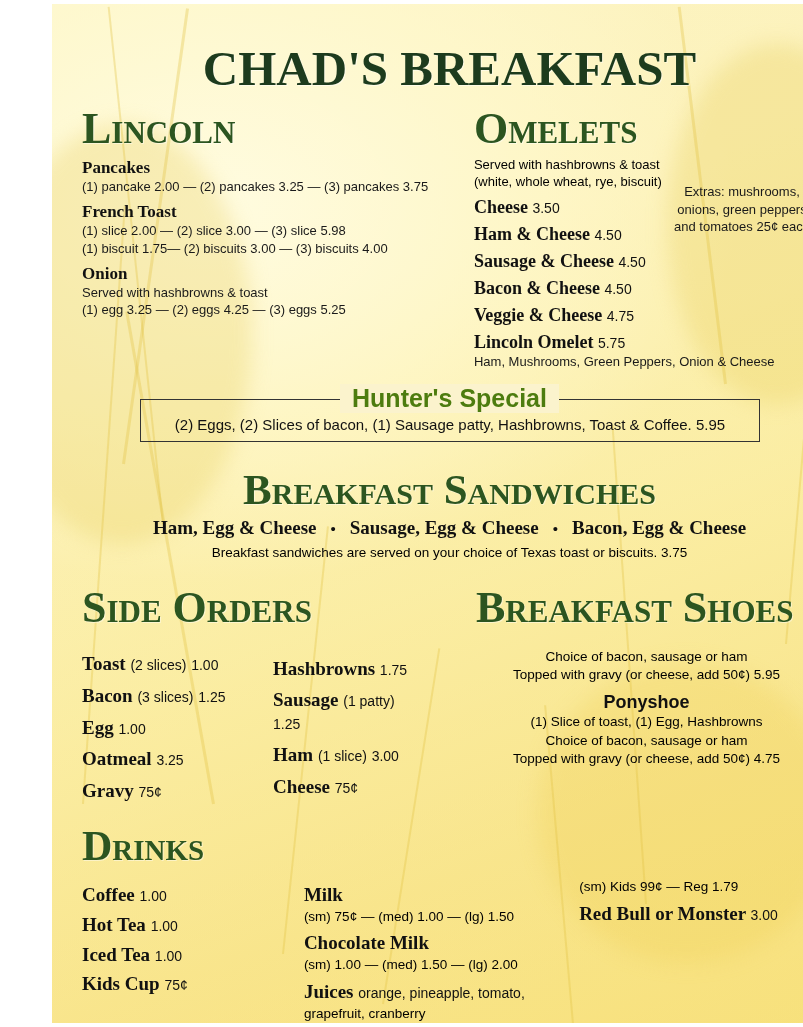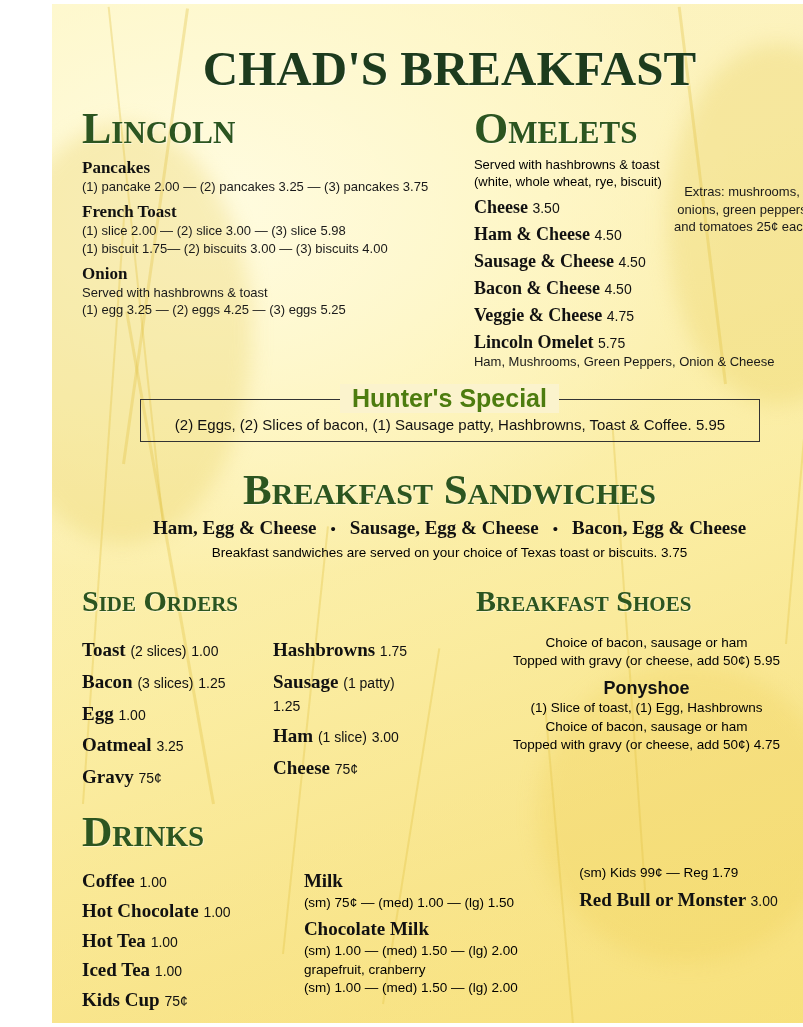--- a/index.html
+++ b/index.html
@@ -56,21 +56,21 @@
     font-family: "Liberation Serif", serif;
     font-weight: bold;
     color: #2c5520;
     font-variant: small-caps;
     line-height: 1;
     margin: 0 0 6px 0;
     text-shadow: 1px 1px 0 rgba(255,255,255,0.45);
   }
   .h-platters, .h-omelets { font-size: 44px; }
   .h-bsand { font-size: 43px; }
-  .h-side, .h-shoes { font-size: 30px; }
+  .h-side, .h-shoes { font-size: 44px; }
   .h-drinks { font-size: 42px; }
 
   .cols2 {
     display: flex;
     gap: 24px;
   }
   .col-left { width: 370px; }
   .col-right { width: 345px; }
 
   .item-name {
@@ -317,21 +317,21 @@
         <span class="dot">•</span>
         <span>Bacon, Egg &amp; Cheese</span>
       </div>
       <div class="bsand-note" style="text-align:center;">Breakfast sandwiches are served on your choice of Texas toast or biscuits. 3.75</div>
     </div>
 
     <div class="cols2" style="margin-top:26px;">
 
       <div style="width:370px;">
         <div class="sec-head h-side">Side Orders</div>
-        <div class="side-cols" style="margin-top:14px;">
+        <div class="side-cols" style="margin-top:14px;align-items:center;">
           <div class="side-c1">
             <div class="side-item">
               <span>Toast</span>
               <span class="qty">(2 slices)</span>
               <span class="price">1.00</span>
             </div>
             <div class="side-item">
               <span>Bacon</span>
               <span class="qty">(3 slices)</span>
               <span class="price">1.25</span>
@@ -393,24 +393,20 @@
     <div style="margin-top:22px;">
       <div class="sec-head h-drinks">Drinks</div>
       <div class="drinks-cols" style="margin-top:10px;">
 
         <div class="d1">
           <div class="drink-item">
             <span>Coffee</span>
             <span class="price">1.00</span>
           </div>
           <div class="drink-item">
-            <span>Hot Chocolate</span>
-            <span class="price">1.00</span>
-          </div>
-          <div class="drink-item">
             <span>Hot Tea</span>
             <span class="price">1.00</span>
           </div>
           <div class="drink-item">
             <span>Iced Tea</span>
             <span class="price">1.00</span>
           </div>
           <div class="drink-item">
             <span>Kids Cup</span>
             <span class="price">75¢</span>
@@ -420,20 +416,24 @@
         <div class="d2">
           <div>
             <div class="drink-item">Milk</div>
             <div class="drink-sub">(sm) 75¢ — (med) 1.00 — (lg) 1.50</div>
           </div>
           <div>
             <div class="drink-item">Chocolate Milk</div>
             <div class="drink-sub">(sm) 1.00 — (med) 1.50 — (lg) 2.00</div>
           </div>
           <div>
+            <div class="drink-item">
+              <span>Juices</span>
+              <span class="sm">orange, pineapple, tomato,</span>
+            </div>
             <div class="drink-sub">grapefruit, cranberry</div>
             <div class="drink-sub">(sm) 1.00 — (med) 1.50 — (lg) 2.00</div>
           </div>
         </div>
 
         <div class="d3">
           <div>
             <div class="drink-sub">(sm) Kids 99¢ — Reg 1.79</div>
           </div>
           <div class="drink-item">

